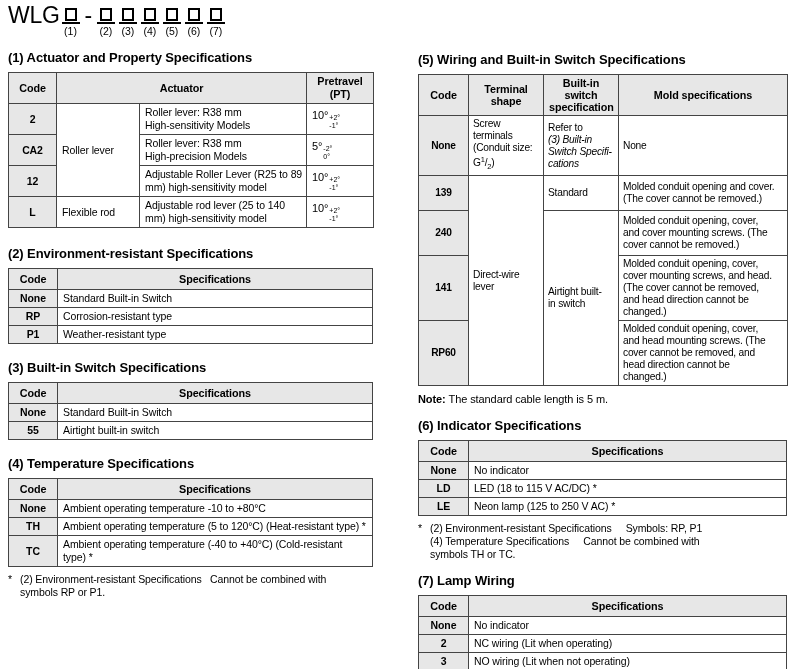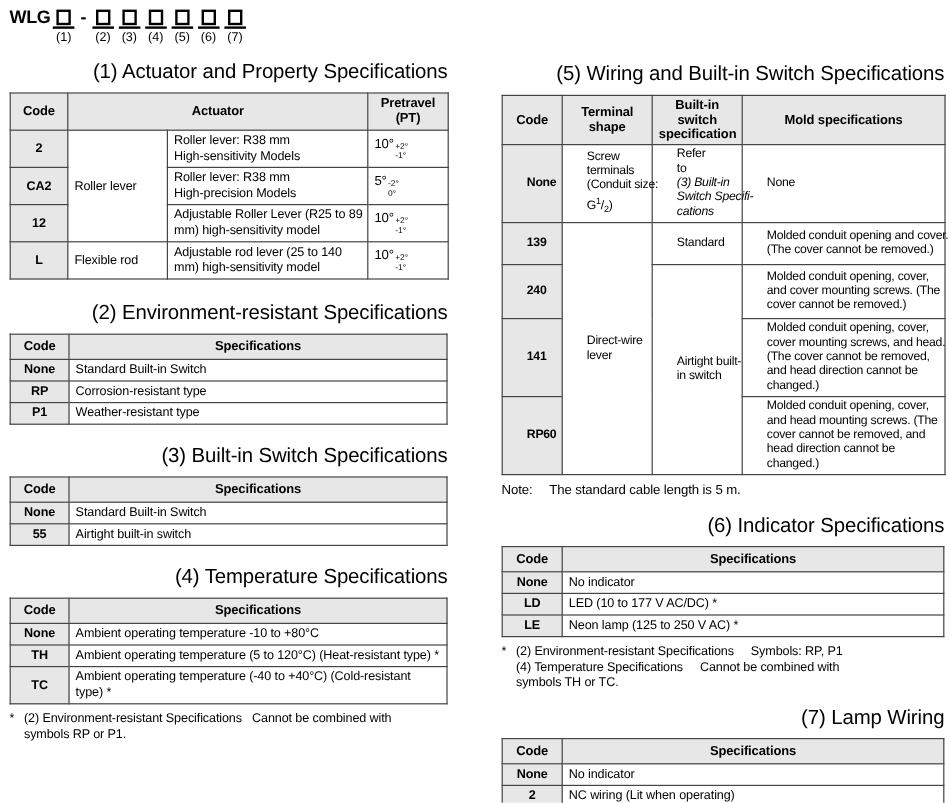--- a/index.html
+++ b/index.html
@@ -8,28 +8,28 @@
     width:792px; height:669px; background:#ffffff; color:#000;
     font-family:"Liberation Sans","DejaVu Sans",sans-serif;
     position:relative; overflow:hidden;
   }
   .col { position:absolute; }
   #col-left  { left:8px;  top:5px;  width:365px; }
   #col-right { left:418px; top:48px; width:369px; }
 
   
   .model { display:flex; align-items:flex-start; }
-  .mc-prefix, .mc-dash { font-size:15px; font-weight:bold; line-height:20px; letter-spacing:-0.3px; }
+  .mc-prefix, .mc-dash { font-size:23px; font-weight:normal; line-height:20px; letter-spacing:-0.3px; }
   .mc-dash { margin:0 3px; }
   .slot { display:flex; flex-direction:column; align-items:center; margin:0 2px; }
   .sbox { width:12px; height:13px; border:2px solid #000; margin-top:3px; }
   .sline { width:18px; border-bottom:2px solid #000; margin-top:1px; }
   .snum { font-size:10.5px; margin-top:1px; }
 
-  .sec-h { font-size:17px; font-weight:normal; margin:16px 0 7px; letter-spacing:-0.1px;text-align:right; }
+  .sec-h { font-size:13px; font-weight:bold; margin:16px 0 7px; letter-spacing:-0.1px; }
   #col-left .sec-h.first { margin-top:13px; }
   #col-right .sec-h.first { margin-top:4px; }
 
   table.spec { border-collapse:collapse; table-layout:fixed; width:100%; }
   .spec th, .spec td {
     border:1px solid #444; padding:2px 5px;
     font-size:10.5px; line-height:13px; letter-spacing:-0.1px;
     vertical-align:middle; text-align:left;
   }
   .spec th { background:#e7e7e7; font-weight:bold; text-align:center; font-size:10.8px; }
@@ -42,29 +42,29 @@
   
   #t1 tr.hdr { height:30px; } #t1 tr.row { height:29px; }
   .ptb { font-size:11px; }
   .tol { display:inline-flex; flex-direction:column; justify-content:center;
          font-size:7px; line-height:7.5px; letter-spacing:0; vertical-align:-1px; margin-left:1px; }
 
   
   .spec tr.h21 { height:21px; } .spec tr.h18 { height:18px; }
 
   
-  #t5 td { font-size:10.2px; line-height:12px; letter-spacing:-0.2px; padding:2px 20px; }
+  #t5 td { font-size:10.2px; line-height:12px; letter-spacing:-0.2px; padding:2px 4px; }
   #t5 th { line-height:12px; }
   #t5 sup, #t5 sub { font-size:7.5px; }
   #t5 tr.r-hdr { height:40px; } #t5 tr.r-none { height:54px; } #t5 tr.r-139 { height:35px; }
   #t5 tr.r-140 { height:45px; } #t5 tr.r-141 { height:64px; } #t5 tr.r-rp60 { height:64px; }
 
   .note { font-size:11px; margin-top:7px; letter-spacing:-0.1px; }
-  .note .lbl { font-weight:normal; }
-  .note .txt { margin-left:14px; }
+  .note .lbl { font-weight:bold; }
+  .note .txt { margin-left:3px; }
 
   .fn { display:flex; font-size:10.5px; line-height:13px; margin-top:6px; letter-spacing:-0.1px; }
   .fn .marker { width:12px; flex:none; }
   .fn .txt { white-space:pre; }
 </style>
 </head>
 <body>
 
 <div id="col-left" class="col">
 
@@ -328,21 +328,21 @@
         <tr class="h21">
       <th>Code</th>
       <th>Specifications</th>
     </tr>
     <tr class="h18">
           <td class="code">None</td>
           <td class="nw">No indicator</td>
         </tr>
     <tr class="h18">
           <td class="code">LD</td>
-          <td class="nw">LED (10 to 177 V AC/DC) *</td>
+          <td class="nw">LED (18 to 115 V AC/DC) *</td>
         </tr>
     <tr class="h18">
           <td class="code">LE</td>
           <td class="nw">Neon lamp (125 to 250 V AC) *</td>
         </tr>
   </tbody>
     </table>
   <div class="fn">
     <span class="marker">*</span>
     <span class="txt">(2) Environment-resistant Specifications     Symbols: RP, P1

